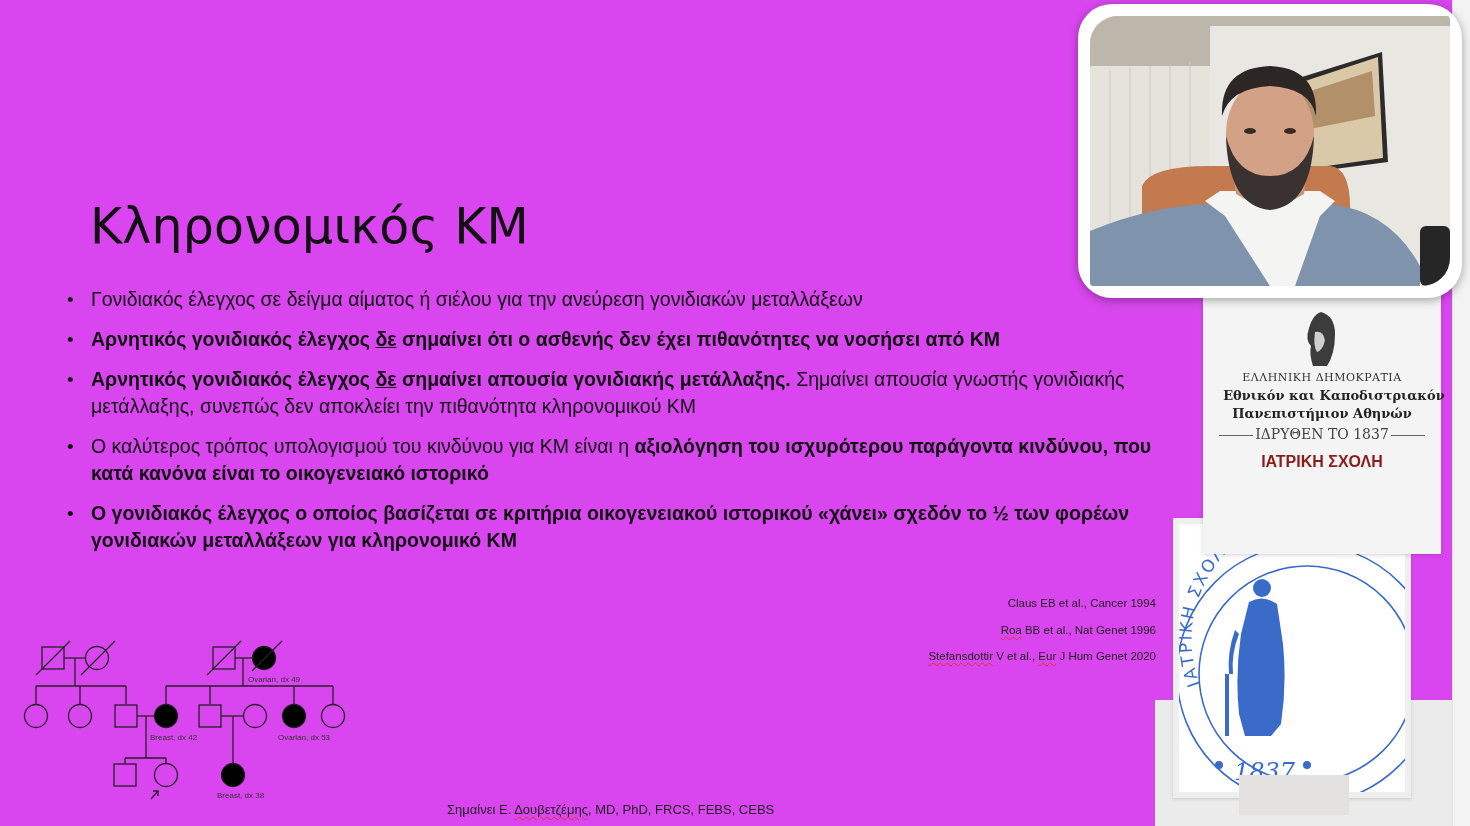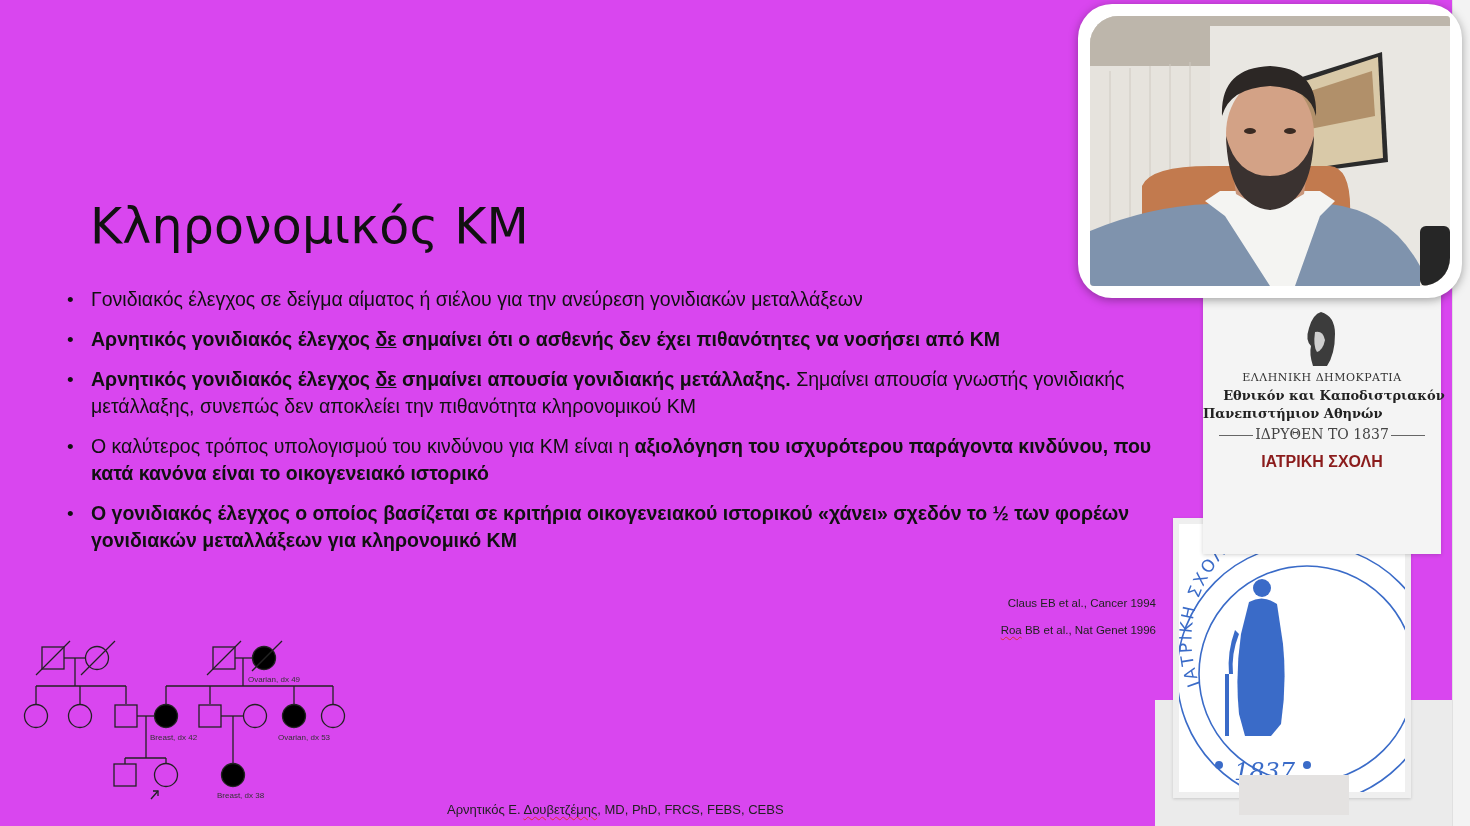--- a/index.html
+++ b/index.html
@@ -32,21 +32,21 @@
   .rp-back { position: absolute; left: 1155px; top: 700px; width: 315px; height: 126px; background: #ebebeb; }
   .rp-strip { position: absolute; left: 1452px; top: 0; width: 18px; height: 826px; background: #f3f3f3; border-left: 1px solid #e0e0e0; }
 
   .uoa-card {
     position: absolute; left: 1203px; top: 290px; width: 238px; height: 264px;
     background: #f4f4f4; box-shadow: 0 1px 4px rgba(0,0,0,0.18);
   }
   .uoa-head { position: absolute; left: 98px; top: 20px; width: 40px; height: 60px; }
   .uoa-line1 { position: absolute; left: 0; width: 238px; top: 81px; text-align: center; font-family: "DejaVu Serif", "Liberation Serif", serif; font-size: 11px; color: #333; letter-spacing: 0.5px; }
   .uoa-line2 { position: absolute; left: 12px; width: 238px; top: 98px; text-align: center; font-family: "DejaVu Serif", "Liberation Serif", serif; font-size: 13px; color: #222; font-weight: 700; }
-  .uoa-line3 { position: absolute; left: 0; width: 238px; top: 116px; text-align: left; font-family: "DejaVu Serif", "Liberation Serif", serif; font-size: 13px; color: #222; font-weight: 700; }
+  .uoa-line3 { position: absolute; left: 0; width: 238px; top: 116px; text-align: center; font-family: "DejaVu Serif", "Liberation Serif", serif; font-size: 13px; color: #222; font-weight: 700; }
   .uoa-line4 { position: absolute; left: 0; width: 238px; top: 136px; text-align: center; font-family: "DejaVu Serif", "Liberation Serif", serif; font-size: 14px; color: #444; }
   .uoa-line4::before, .uoa-line4::after { content: ""; display: inline-block; width: 34px; height: 1px; background: #666; vertical-align: middle; margin: 0 2px; }
   .uoa-school { position: absolute; left: 0; width: 238px; top: 161px; text-align: center; font-size: 16px; font-weight: 700; color: #8b1c1c; line-height: 22px; }
 
   .seal-card {
     position: absolute; left: 1173px; top: 518px; width: 238px; height: 280px;
     background: #ffffff; border: 6px solid #efefef; box-shadow: 0 1px 3px rgba(0,0,0,0.15);
     overflow: hidden;
   }
   .seal-tape { position: absolute; left: 1239px; top: 775px; width: 110px; height: 40px; background: #e4e2e1; }
@@ -72,20 +72,21 @@
       <li><span>Γονιδιακός έλεγχος σε δείγμα αίματος ή σιέλου για την ανεύρεση γονιδιακών μεταλλάξεων</span></li>
       <li><b>Αρνητικός γονιδιακός έλεγχος </b><b><u>δε</u></b><b> σημαίνει ότι ο ασθενής δεν έχει πιθανότητες να νοσήσει από ΚΜ</b></li>
       <li><b>Αρνητικός γονιδιακός έλεγχος </b><b><u>δε</u></b><b> σημαίνει απουσία γονιδιακής μετάλλαξης.</b><span> Σημαίνει απουσία γνωστής γονιδιακής μετάλλαξης, συνεπώς δεν αποκλείει την πιθανότητα κληρονομικού ΚΜ</span></li>
       <li><span>Ο καλύτερος τρόπος υπολογισμού του κινδύνου για ΚΜ είναι η </span><b>αξιολόγηση του ισχυρότερου παράγοντα κινδύνου, που κατά κανόνα είναι το οικογενειακό ιστορικό</b></li>
       <li><b>Ο γονιδιακός έλεγχος ο οποίος βασίζεται σε κριτήρια οικογενειακού ιστορικού «χάνει» σχεδόν το ½ των φορέων γονιδιακών μεταλλάξεων για κληρονομικό ΚΜ</b></li>
     </ul>
 
   <div class="refs">
     <div>Claus EB et al., Cancer 1994</div>
     <div><span class="squig">Roa</span><span> BB et al., Nat Genet 1996</span></div>
+    <div><span class="squig">Stefansdottir</span><span> V et al., </span><span class="squig">Eur</span><span> J Hum Genet 2020</span></div>
   </div>
 
   <svg class="pedigree" viewBox="0 0 340 170" width="340" height="170">
     <g stroke="#222" stroke-width="1.3" fill="none">
 
       <rect x="24" y="11" width="22" height="22"></rect>
       <line x1="18" y1="39" x2="52" y2="5"></line>
       <circle cx="79" cy="22" r="11.5"></circle>
       <line x1="63" y1="39" x2="97" y2="5"></line>
       <line x1="46" y1="22" x2="67" y2="22"></line>
@@ -131,21 +132,21 @@
       <polyline points="135,155 140,155 140,160"></polyline>
     </g>
     <g font-family="Liberation Sans, sans-serif" font-size="8" fill="#333">
       <text x="230" y="46">Ovarian, dx 49</text>
       <text x="132" y="104">Breast, dx 42</text>
       <text x="260" y="104">Ovarian, dx 53</text>
       <text x="199" y="162">Breast, dx 38</text>
     </g>
   </svg>
 
-  <div class="footer"><span>Αρνητικός Ε. </span><span class="squig">Δουβετζέμης</span><span>, MD, PhD, FRCS, FEBS, CEBS</span></div>
+  <div class="footer"><span>Σημαίνει Ε. </span><span class="squig">Δουβετζέμης</span><span>, MD, PhD, FRCS, FEBS, CEBS</span></div>
 
   <div class="rp-back"></div>
   <div class="rp-strip"></div>
 
   <div class="seal-card">
     <svg width="238" height="280" viewBox="0 0 238 280">
       <defs>
         <path id="ringpath" d="M 25,170 A 125,125 0 1 1 250,170"></path>
       </defs>
       <g fill="none" stroke="#3a6bc8" stroke-width="1.6">

